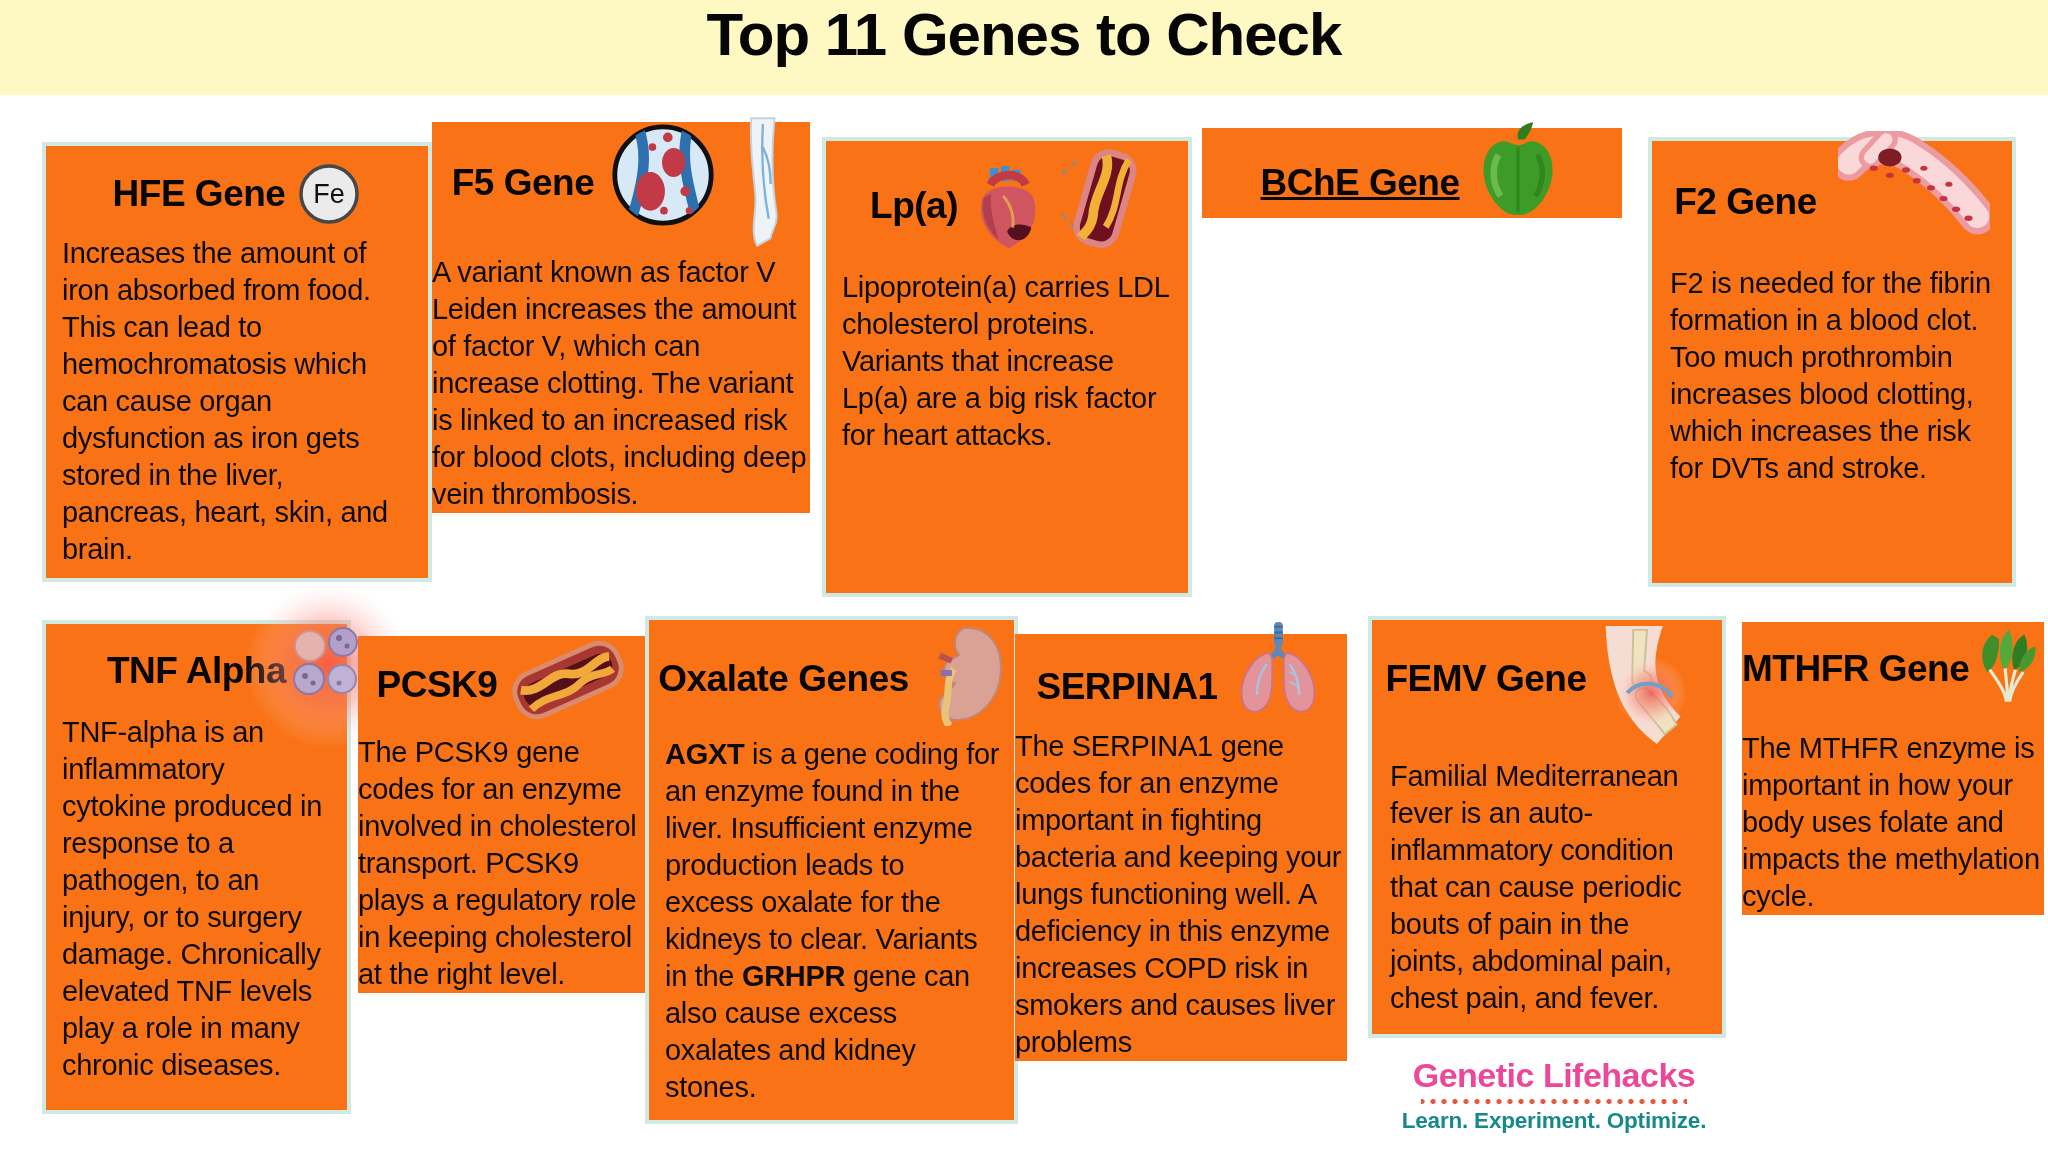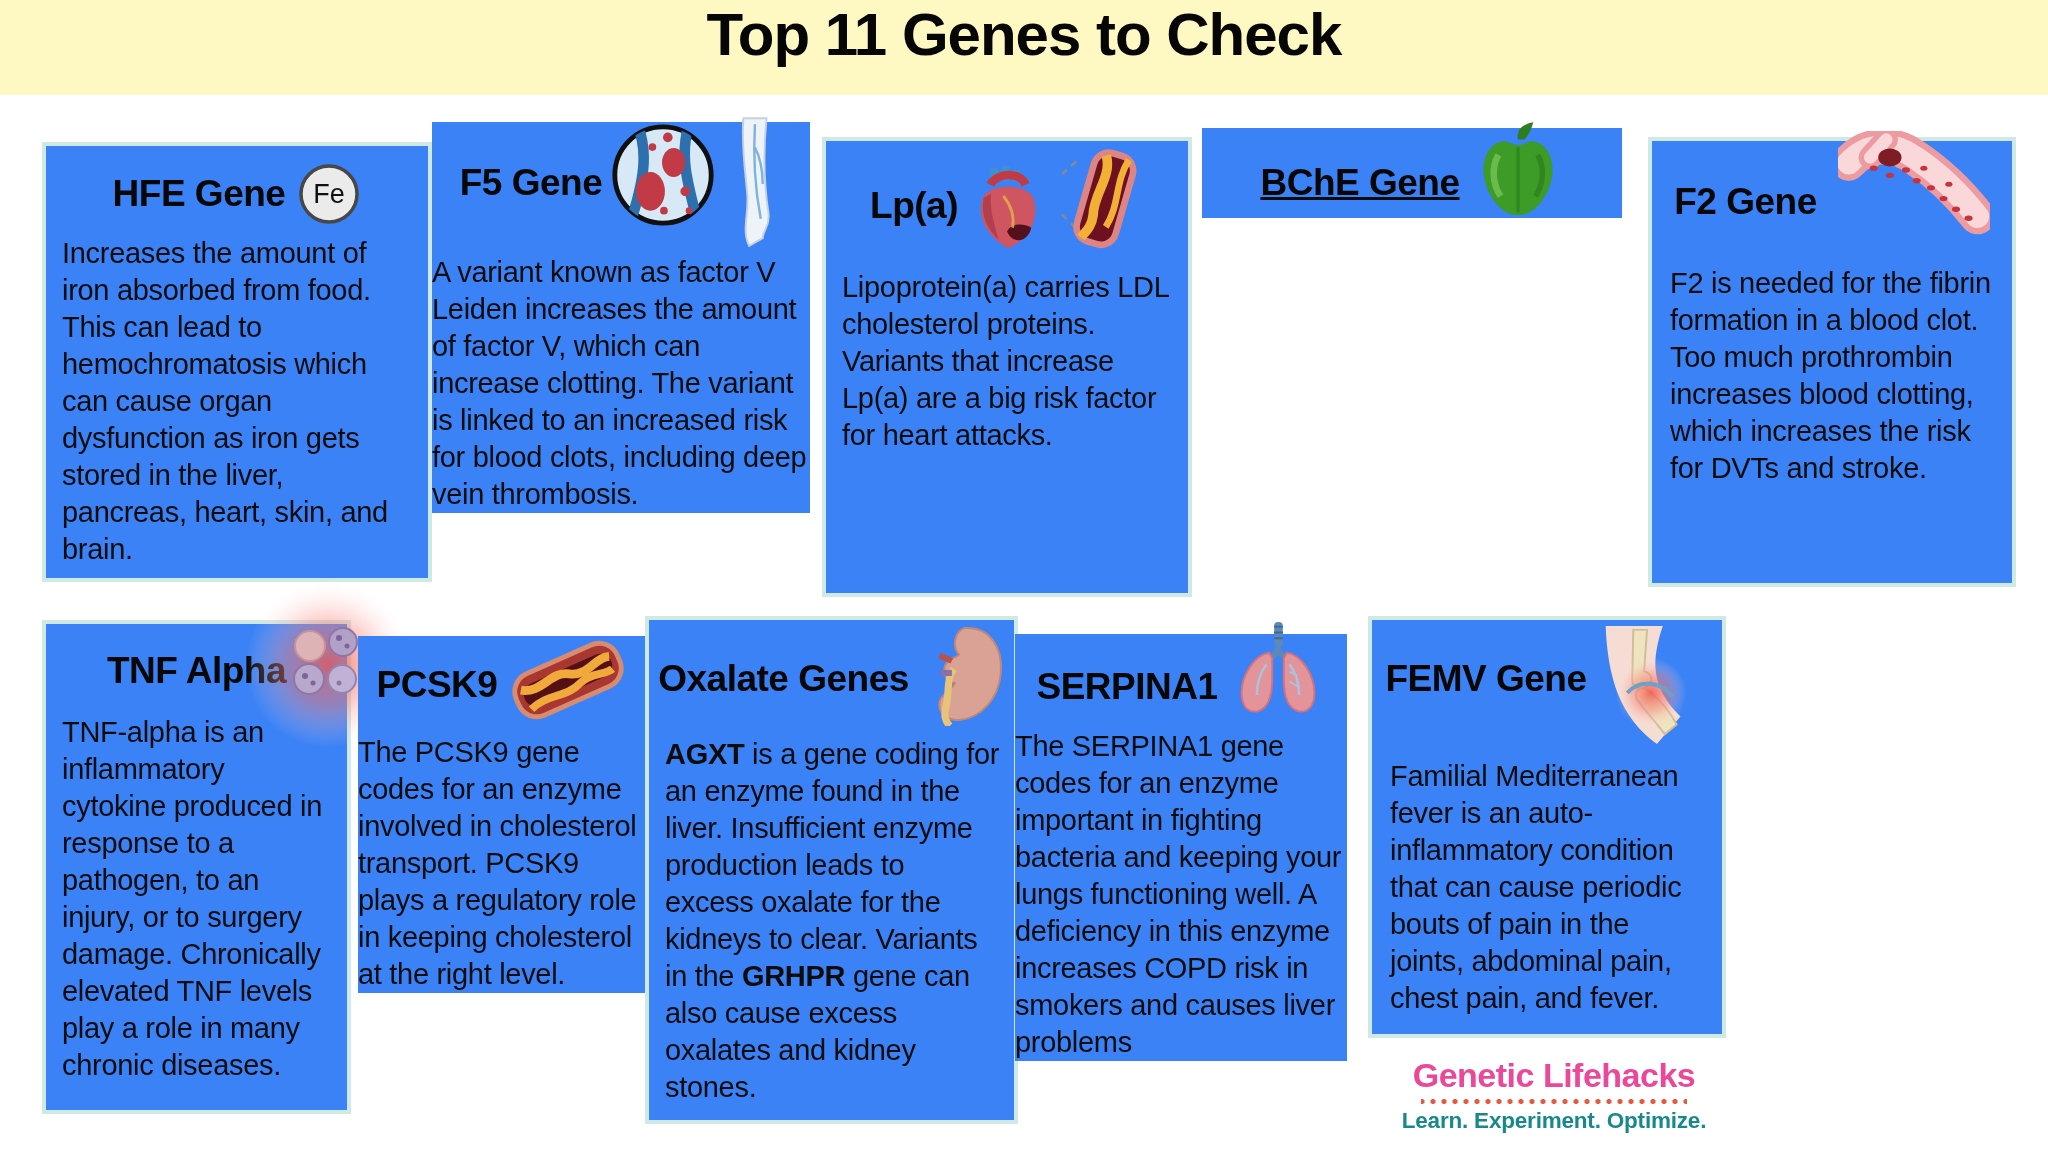--- a/index.html
+++ b/index.html
@@ -10,41 +10,41 @@
   }
   
   #header-band{
     position:absolute;left:0;top:0;width:2048px;height:95px;background:#fef9c3;
     display:flex;justify-content:center;
   }
   #page-title{
     font-size:60px;font-weight:700;letter-spacing:-1px;color:#060606;margin:0;
   }
   
-  .card{position:absolute;background:#3b82f6;}
+  .card{position:absolute;background:#f97316;}
   .card.bordered{border:4px solid #cfe9e4;}
   .card-head{
     display:flex;align-items:flex-start;justify-content:center;gap:12px;
     position:relative;
   }
   .card-head h2{
     margin:0;font-size:37px;font-weight:700;letter-spacing:-.5px;color:#070707;white-space:nowrap;
   }
   .card-body{
     font-size:29px;line-height:37px;letter-spacing:-.3px;margin:0;color:#0c0c0c;
   }
   .card-body b{font-weight:700;}
 
   
   #card-hfe{left:42px;top:142px;width:382px;height:432px;}
   #card-hfe .card-head{margin-top:16px;align-items:center;}
   #card-hfe .card-body{margin:9px 16px 0 16px;}
 
   #card-f5{left:432px;top:122px;width:378px;}
-  #card-f5 .card-head{gap:8px;}
+  #card-f5 .card-head{gap:16px;}
   #card-f5 h2{margin-top:40px;}
   #card-f5 .card-body{margin-top:2px;}
 
   #card-lpa{left:822px;top:137px;width:362px;height:452px;}
   #card-lpa .card-head{margin-top:12px;gap:8px;}
   #card-lpa h2{margin-top:32px;}
   #card-lpa .card-body{margin:14px 16px 0 16px;}
 
   #card-bche{left:1202px;top:128px;width:420px;text-decoration:underline;}
   #card-bche h2{margin-top:34px;}
@@ -288,20 +288,33 @@
         <path d="M16 4 L74 4 C62 40 62 66 92 96 L68 124 C30 96 18 56 16 4 Z" fill="#f6ddd3"></path>
         <path d="M44 8 L58 8 L55 50 C63 52 65 61 59 65 C52 70 43 66 43 59 Z" fill="#efe3c0" stroke="#cfbf98" stroke-width="2"></path>
         <path d="M60 70 C72 80 82 92 88 104 L76 114 C65 99 55 89 48 79 C43 71 52 63 60 70 Z" fill="#efe3c0" stroke="#cfbf98" stroke-width="2"></path>
         <circle cx="62" cy="72" r="36" fill="url(#femvg)"></circle>
         <path d="M38 72 C50 58 72 60 84 76" stroke="#6fa0c8" stroke-width="4" fill="none"></path>
       </svg>
     </div>
     <p class="card-body">Familial Mediterranean fever is an auto-inflammatory condition that can cause periodic bouts of pain in the joints, abdominal pain, chest pain, and fever.</p>
   </section>
 
+  <section class="card" id="card-mthfr">
+    <div class="card-head">
+      <h2>MTHFR Gene</h2>
+      <svg width="104" height="118" viewBox="0 0 110 120" style="margin-top:-14px">
+        <path d="M30 10 C13 22 9 48 22 68 C34 62 42 38 40 16 Z" fill="#3e8e2c"></path>
+        <path d="M56 2 C40 14 38 44 48 66 C62 56 66 24 56 2 Z" fill="#55a83c"></path>
+        <path d="M80 10 C63 18 57 44 64 66 C78 58 91 34 80 10 Z" fill="#2f7d22"></path>
+        <path d="M97 28 C82 32 71 50 72 68 C87 64 99 48 97 28 Z" fill="#47992f"></path>
+        <path d="M26 64 C40 84 50 98 52 114 M50 62 C52 84 54 98 54 112 M66 64 C60 86 56 100 56 114 M78 68 C64 88 58 102 57 114" stroke="#e6ead2" stroke-width="5" fill="none"></path>
+      </svg>
+    </div>
+    <p class="card-body">The MTHFR enzyme is important in how your body uses folate and impacts the methylation cycle.</p>
+  </section>
 
   <div id="logo">
     <p id="logo-name">Genetic Lifehacks</p>
     <div id="logo-dots"></div>
     <p id="logo-tagline">Learn. Experiment. Optimize.</p>
   </div>
 
 </div>
 
 </body></html>

